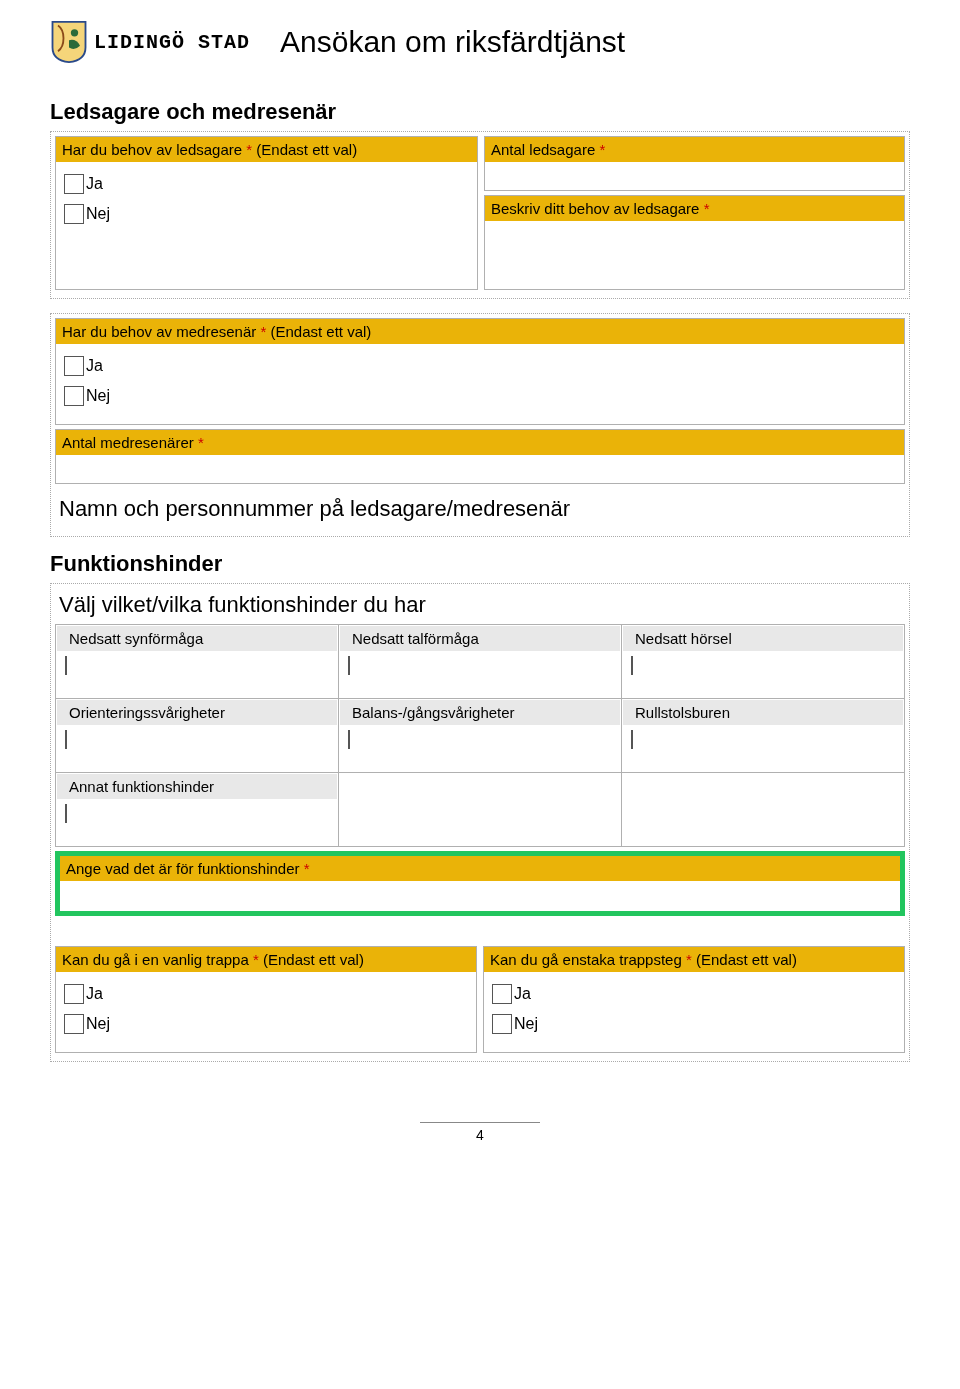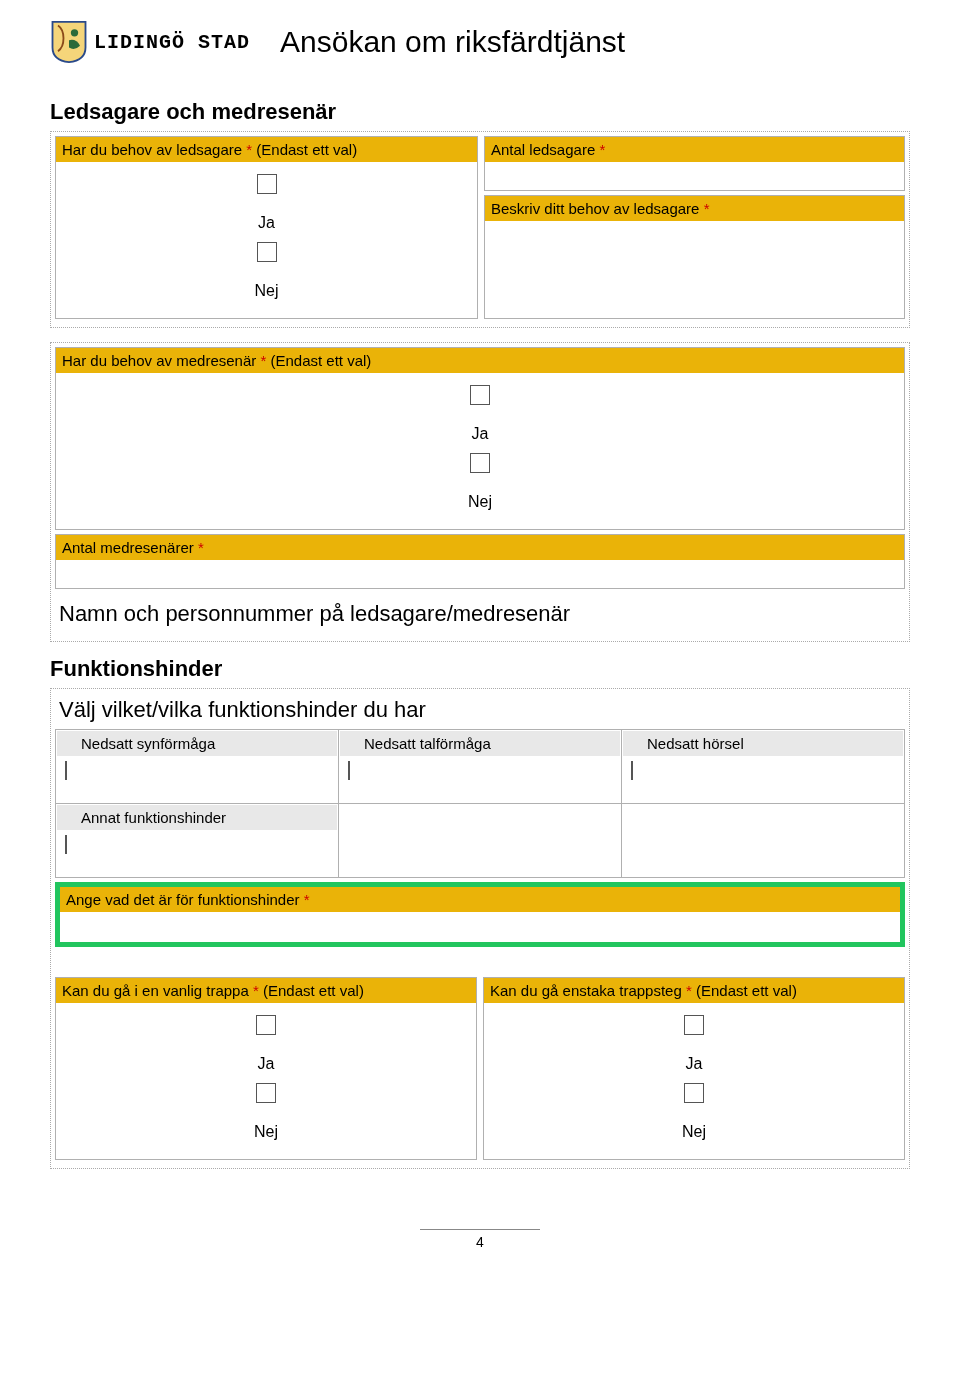--- a/index.html
+++ b/index.html
@@ -77,24 +77,23 @@
     font-size: 15px;
   }
   .value-area.tall { min-height: 60px; }
   .value-area.short { min-height: 20px; }
   .options {
     padding: 6px 8px 8px 8px;
   }
   .option {
     display: flex;
     align-items: center;
-    gap: 20px;
+    gap: 2px;
     margin: 6px 0 10px 0;
     font-size: 16px;
-    flex-direction: column;
   }
   .checkbox {
     width: 20px;
     height: 20px;
     border: 1px solid #555;
     background: #fff;
     flex-shrink: 0;
     box-sizing: border-box;
   }
   .req { color: #c00; }
@@ -103,21 +102,21 @@
     border-collapse: collapse;
   }
   .funk-table td {
     border: 1px solid #b0b0b0;
     vertical-align: top;
     width: 33.33%;
   }
   .funk-table .lbl {
     background: #e8e8e8;
     font-size: 15px;
-    padding: 4px 24px;
+    padding: 4px 12px;
   }
   .funk-table .chk {
     padding: 6px 8px 10px 8px;
     min-height: 30px;
   }
   .full-cell {
     border: 5px solid #22c55e;
     margin-top: 0;
   }
   .two-q-row {
@@ -237,20 +236,34 @@
           <div class="lbl">Nedsatt talförmåga</div>
           <div class="chk"><span class="checkbox"></span></div>
         </td>
         <td>
           <div class="lbl">Nedsatt hörsel</div>
           <div class="chk"><span class="checkbox"></span></div>
         </td>
       </tr>
       <tr>
         <td>
+          <div class="lbl">Orienteringssvårigheter</div>
+          <div class="chk"><span class="checkbox"></span></div>
+        </td>
+        <td>
+          <div class="lbl">Balans-/gångsvårigheter</div>
+          <div class="chk"><span class="checkbox"></span></div>
+        </td>
+        <td>
+          <div class="lbl">Rullstolsburen</div>
+          <div class="chk"><span class="checkbox"></span></div>
+        </td>
+      </tr>
+      <tr>
+        <td>
           <div class="lbl">Annat funktionshinder</div>
           <div class="chk"><span class="checkbox"></span></div>
         </td>
         <td style="border-left:1px solid #b0b0b0;border-top:1px solid #b0b0b0;"></td>
         <td style="border-left:1px solid #b0b0b0;border-top:1px solid #b0b0b0;"></td>
       </tr>
     </tbody>
       </table>
 
     <div class="full-cell" style="margin-top:4px;">

